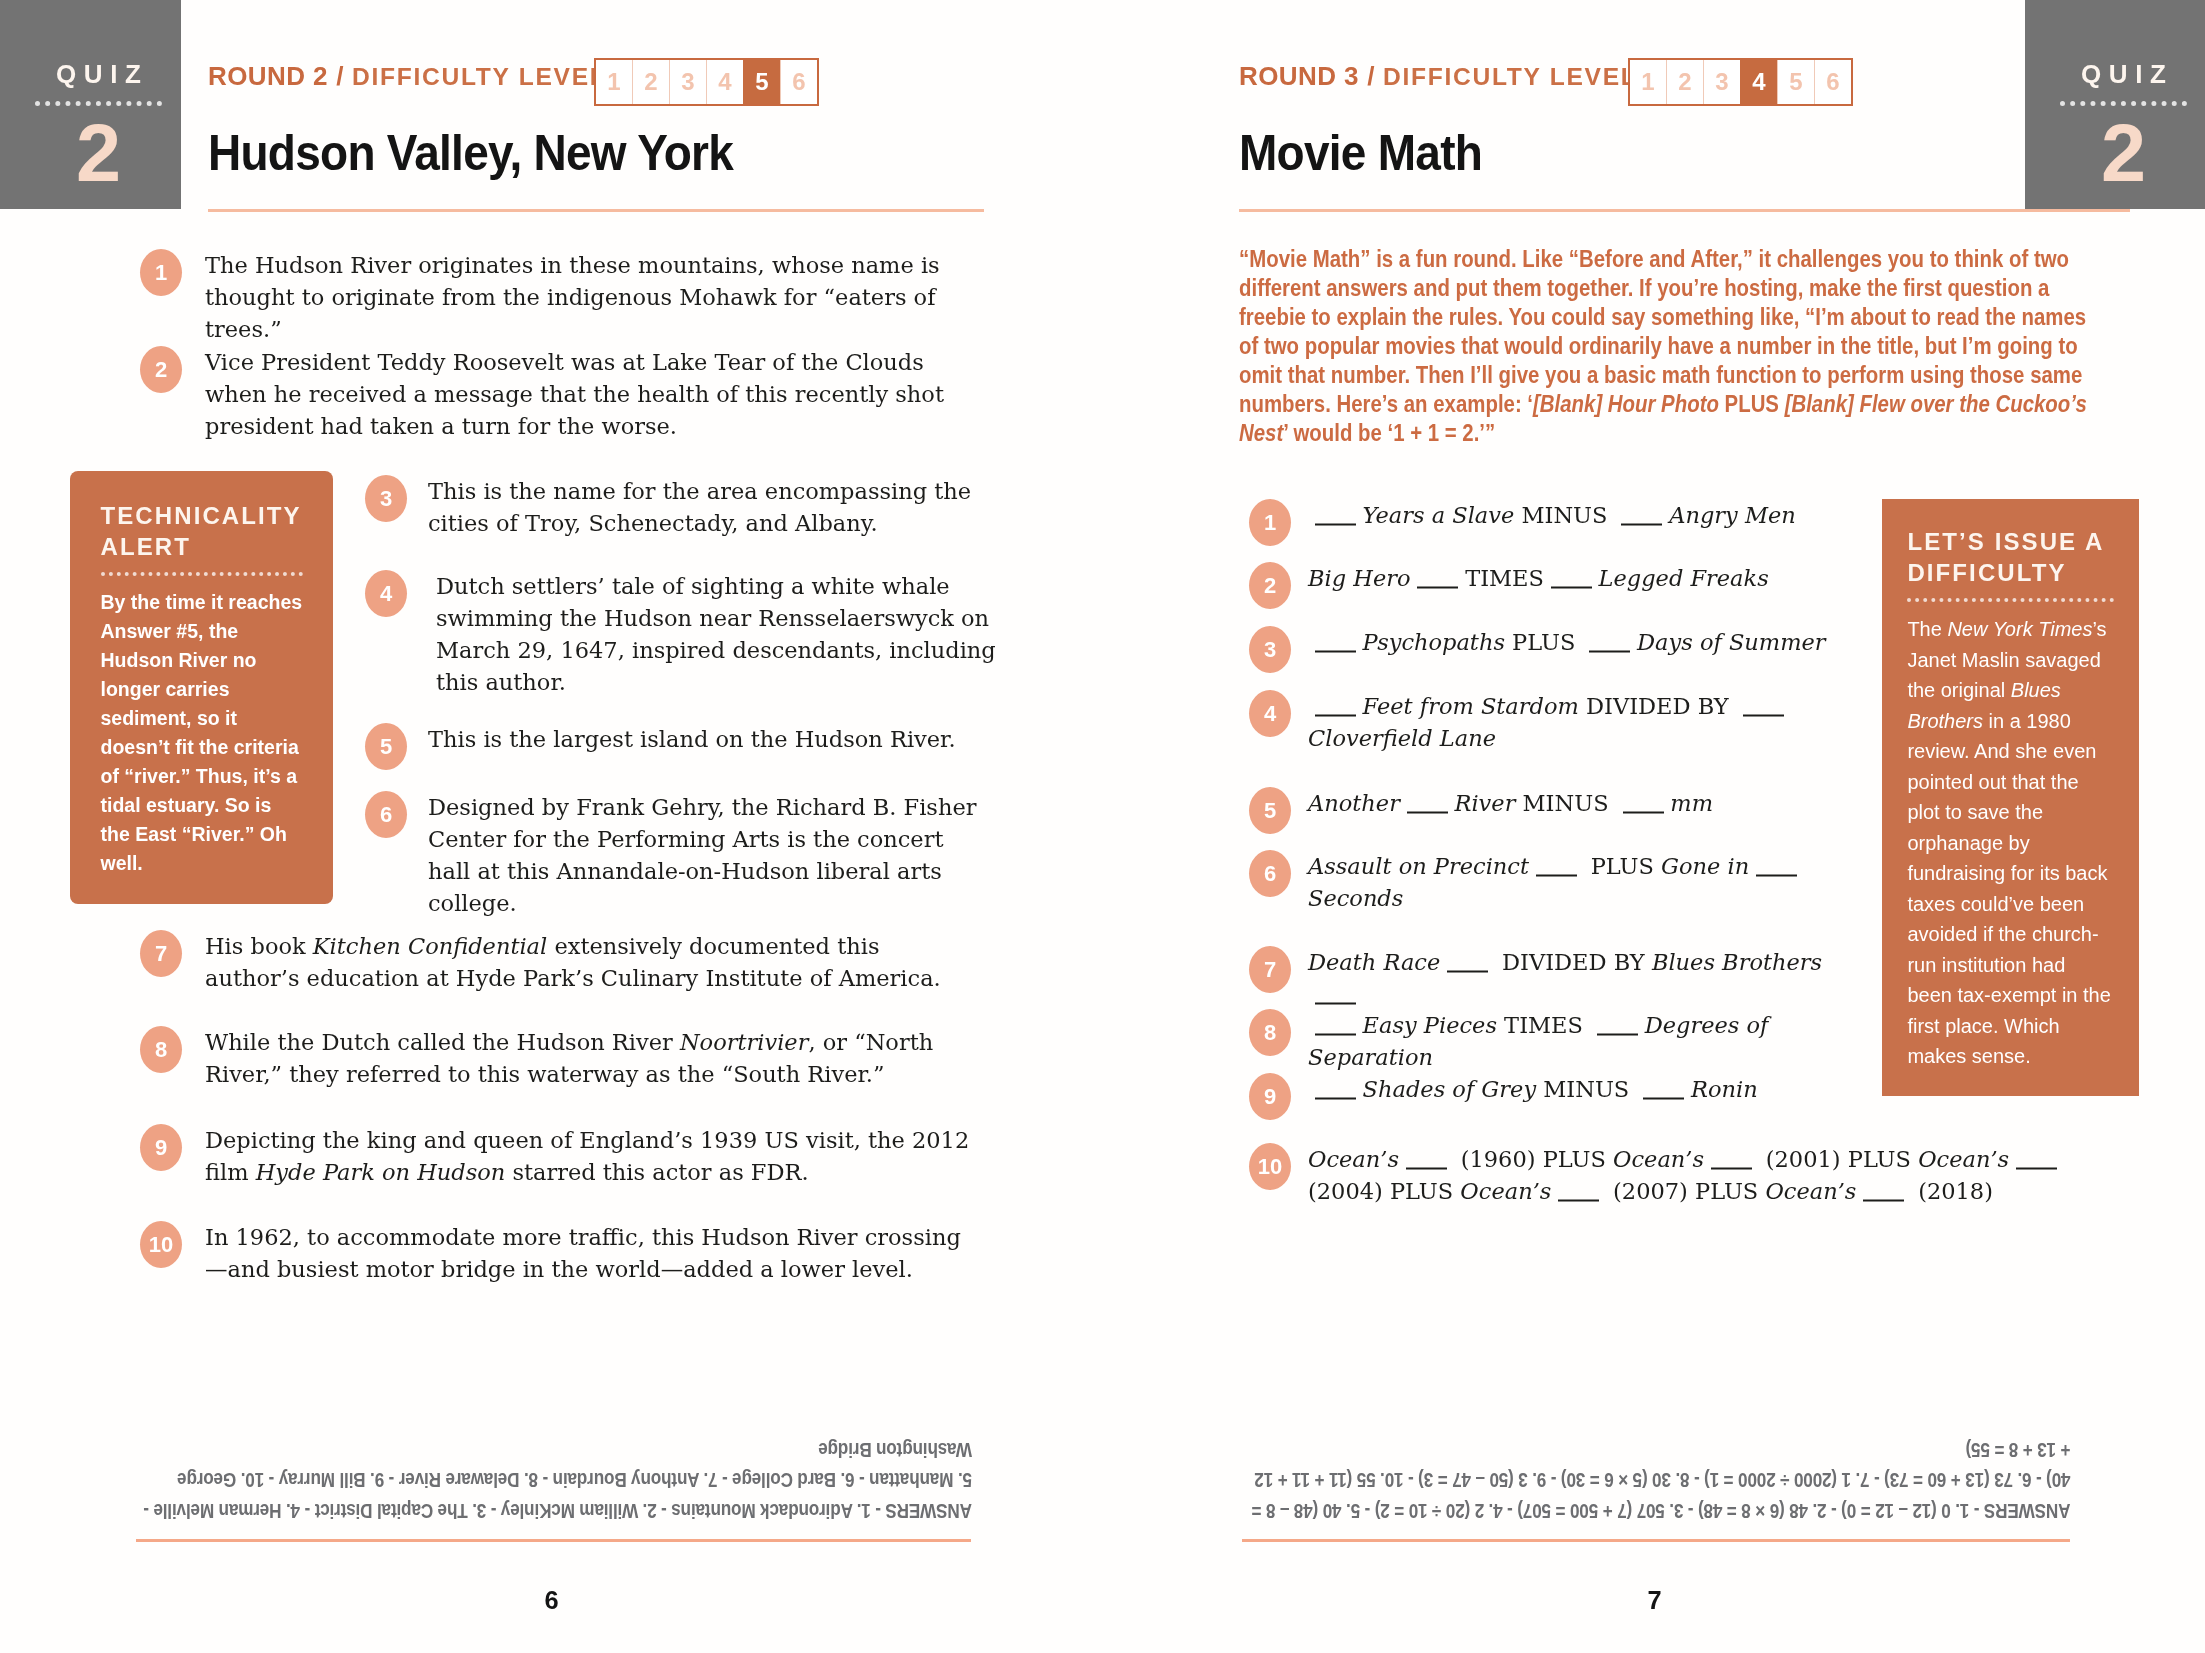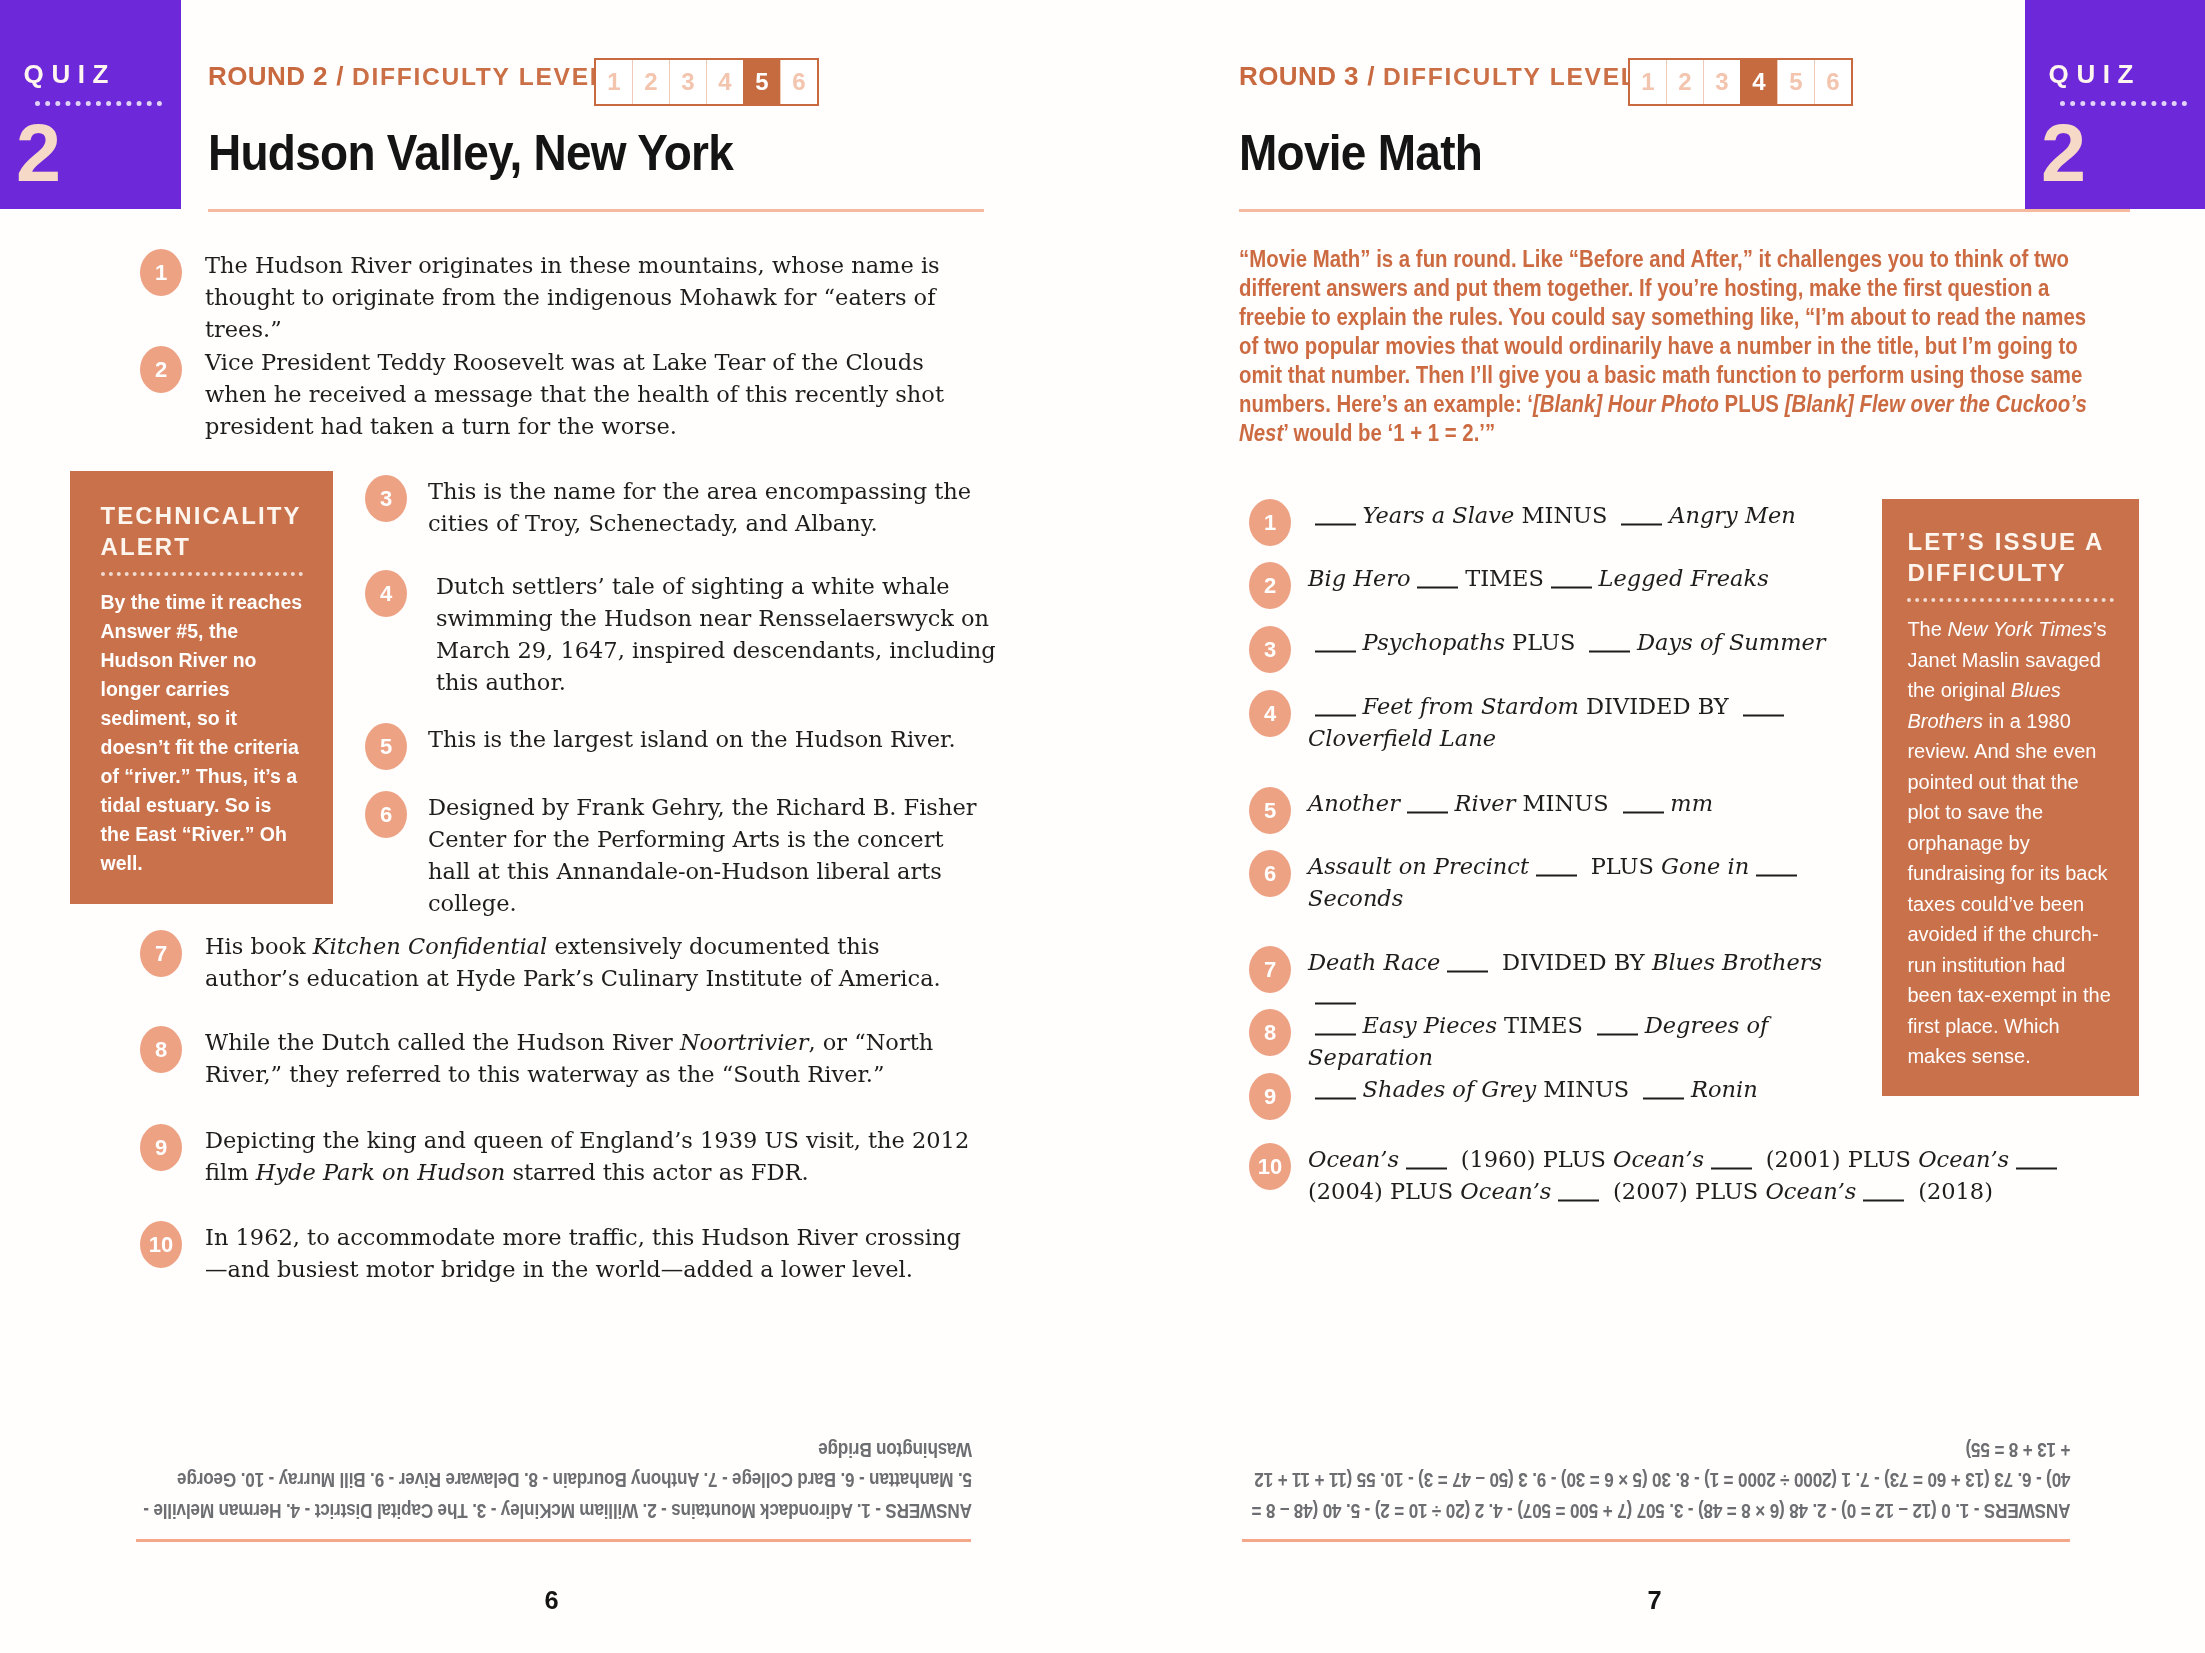--- a/index.html
+++ b/index.html
@@ -3,21 +3,21 @@
 <meta charset="utf-8">
 <style>
   html,body{margin:0;padding:0;background:#ffffff;}
   body{width:2205px;height:1654px;font-family:"Liberation Sans",sans-serif;-webkit-font-smoothing:antialiased;}
   .spread{position:relative;width:2205px;height:1654px;background:#fffefd;overflow:hidden;}
   .page{position:absolute;top:0;width:1103px;height:1654px;}
   .page.left{left:0;}
   .page.right{left:1103px;}
 
   
-  .tab{position:absolute;top:0;width:181px;height:209px;background:#6d28d9;box-sizing:border-box;padding-left:16px;}
+  .tab{position:absolute;top:0;width:181px;height:209px;background:#737373;text-align:center;box-sizing:border-box;padding-left:16px;}
   .tab-left{left:0;}
   .tab-right{right:0;}
   .tab-quiz{margin-top:59px;font-size:26px;font-weight:bold;letter-spacing:7.6px;text-indent:7.6px;color:#fdf5ee;}
   .tab-dots{width:127px;margin:11px auto 6.8px auto;border-top:5.1px dotted rgba(255,255,255,0.8);height:0;}
   .tab-num{font-size:81px;line-height:1;font-weight:bold;color:#f7d9c8;}
 
   
   .round-line{position:absolute;top:61px;display:flex;align-items:baseline;white-space:nowrap;}
   .left .round-line{left:208px;}
   .right .round-line{left:136px;}
@@ -49,21 +49,21 @@
   .question{position:absolute;left:0;width:100%;height:0;}
   .q-circle{position:absolute;top:0;width:42px;height:47px;border-radius:50%;background:#eea284;
     color:#ffffff;font-weight:bold;font-size:22px;display:flex;align-items:center;justify-content:center;}
   .q-text{position:absolute;top:0;margin:0;font-family:"DejaVu Serif",serif;font-size:22.5px;
     line-height:32px;color:#1d1d1b;}
   .q-text .seg-i{font-style:italic;}
   .seg-b{display:inline-block;width:41px;height:2.5px;background:#1d1d1b;margin:0 6.8px;transform:translateY(2.5px);}
 
   
   .sidebox{position:absolute;background:#c8714b;color:#ffffff;box-sizing:border-box;padding:29px 30.5px 25.4px 30.5px;}
-  .alert-box{left:70px;top:471px;width:263px;}
+  .alert-box{left:70px;top:471px;width:263px;border-radius:8px;}
   .retraction-box{left:779px;top:499px;width:257px;padding:27px 25.4px 24px 25.4px;}
   .sidebox-title{font-size:24px;font-weight:bold;letter-spacing:2.1px;line-height:31px;color:#fdf5ee;}
   .sidebox-dots{border-top:4.2px dotted rgba(255,255,255,0.75);height:0;margin:10.2px 0 12px 0;}
   .alert-body{font-size:19.5px;font-weight:bold;line-height:29px;margin:0;}
   .retraction-body{font-size:20px;font-weight:normal;line-height:30.5px;margin:0;}
   .retraction-body .seg-i{font-style:italic;}
 
   
   .answers{position:absolute;bottom:129px;margin:0;color:#6d6e71;font-weight:bold;font-size:19.5px;
     line-height:30.5px;text-align:left;transform:rotate(180deg) scaleX(0.88);letter-spacing:-0.2px;}

